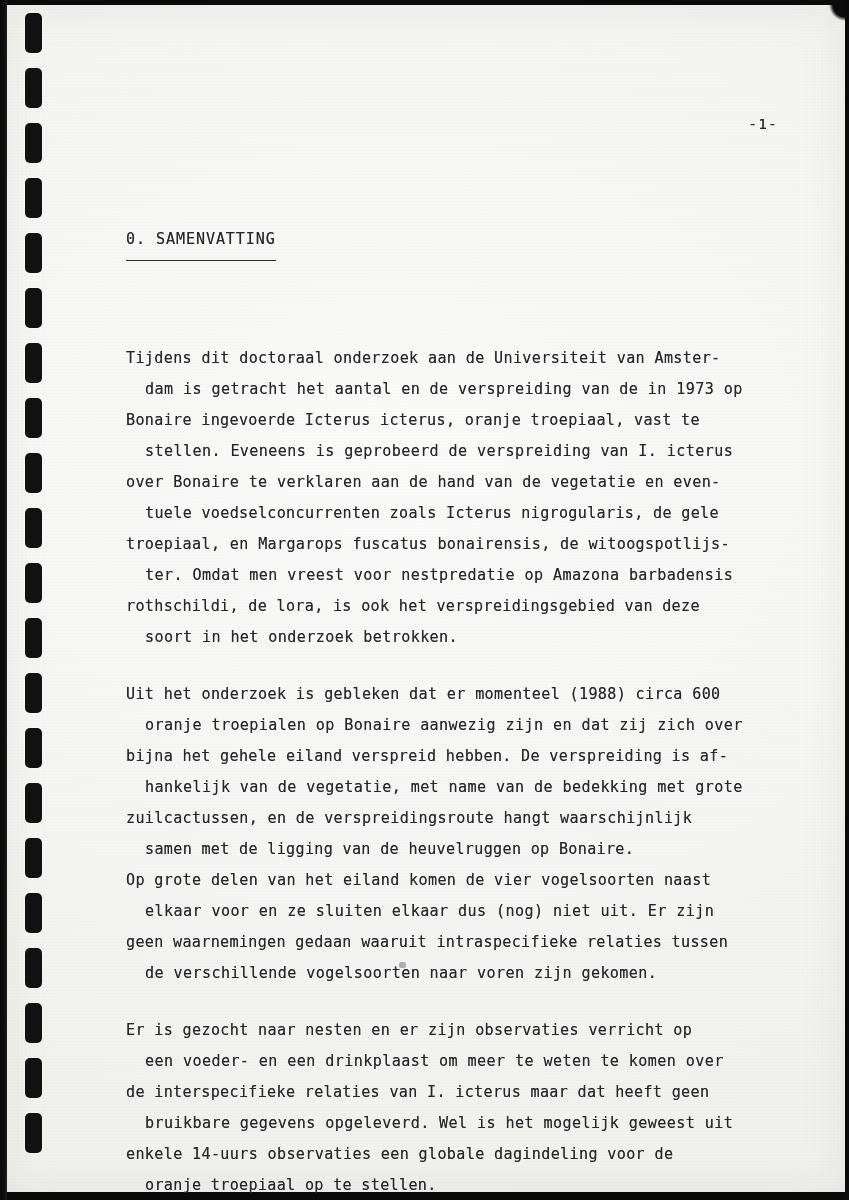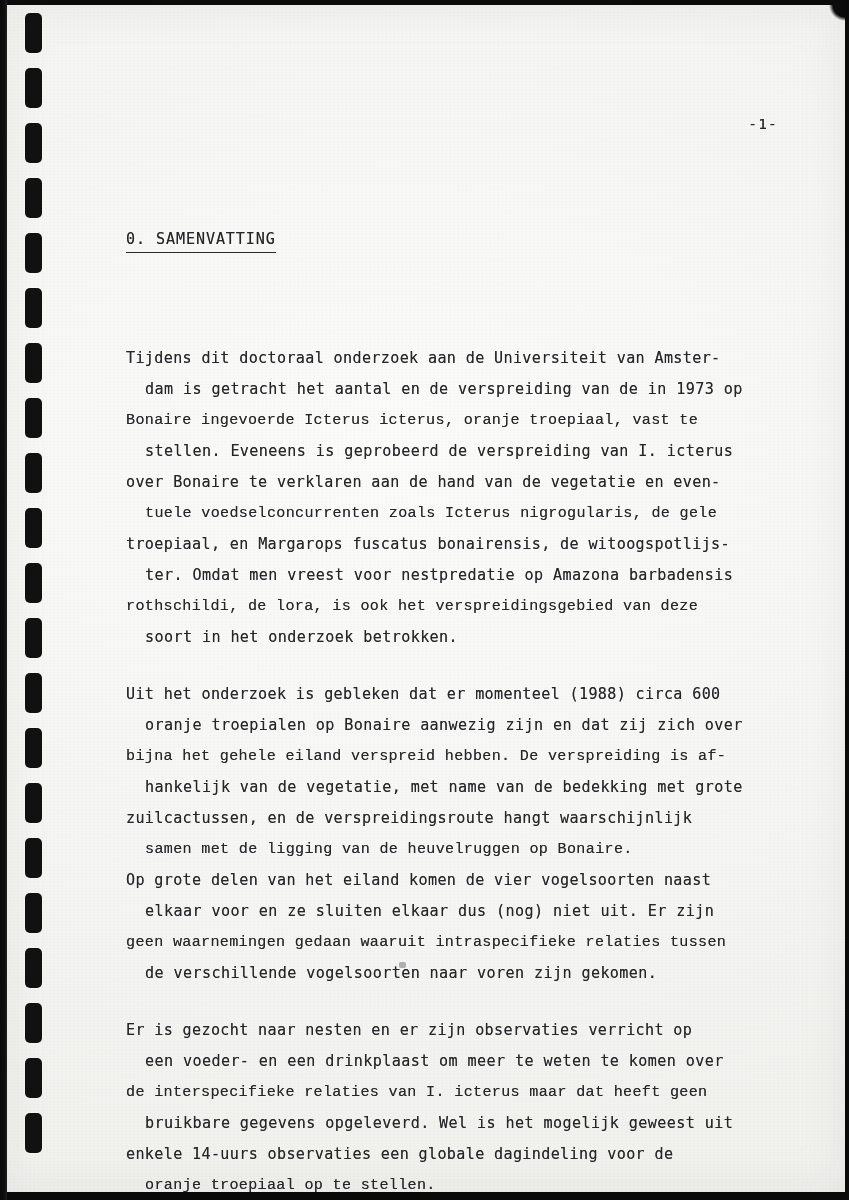--- a/index.html
+++ b/index.html
@@ -104,30 +104,30 @@
     letter-spacing: 1.2px;
   }
 
   .heading {
     margin-top: 28px;
     font-size: 15.1px;
     letter-spacing: 0.9px;
   }
   .heading .hrule {
     border-bottom: 1.4px solid #2a2a2e;
-    padding-bottom: 4px;
+    padding-bottom: 12px;
   }
 
   .para { margin-top: 26px; }
 
   .line { height: 31px; }
 
   
   .line:nth-child(2n)   { letter-spacing: 0.40px; margin-left: 19px; }
-  .line:nth-child(3n)   { letter-spacing: 0.32px; font-family: Liberation Mono, monospace; }
+  .line:nth-child(3n)   { letter-spacing: 0.32px; }
 
   
   .speck {
     position: absolute;
     left: 399px; top: 962px;
     width: 7px; height: 6px;
     background: rgba(90,90,95,0.45);
     border-radius: 2px;
     filter: blur(.4px);
   }

